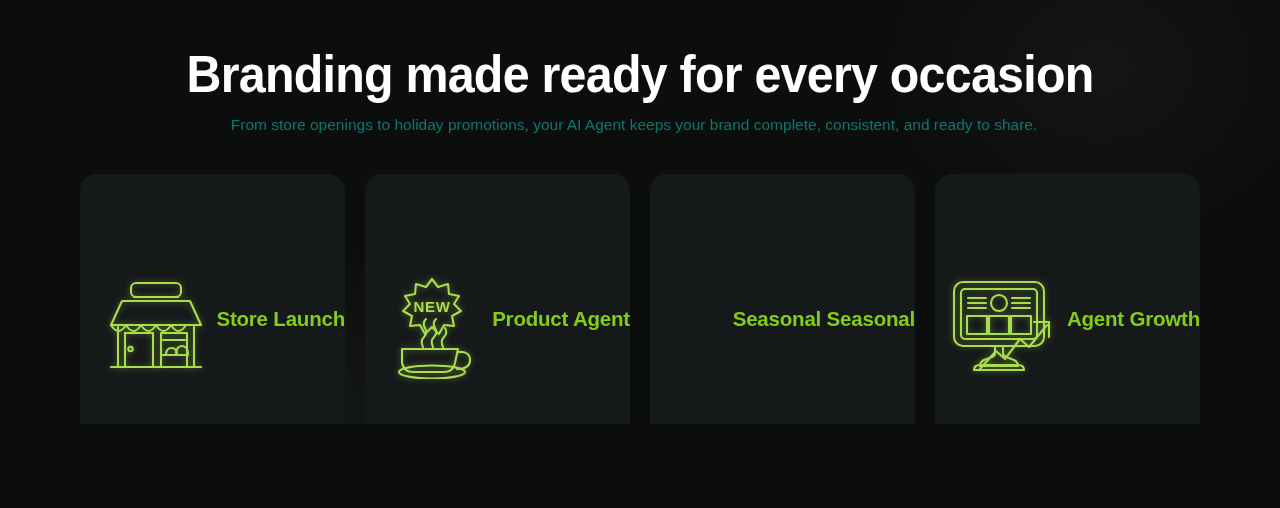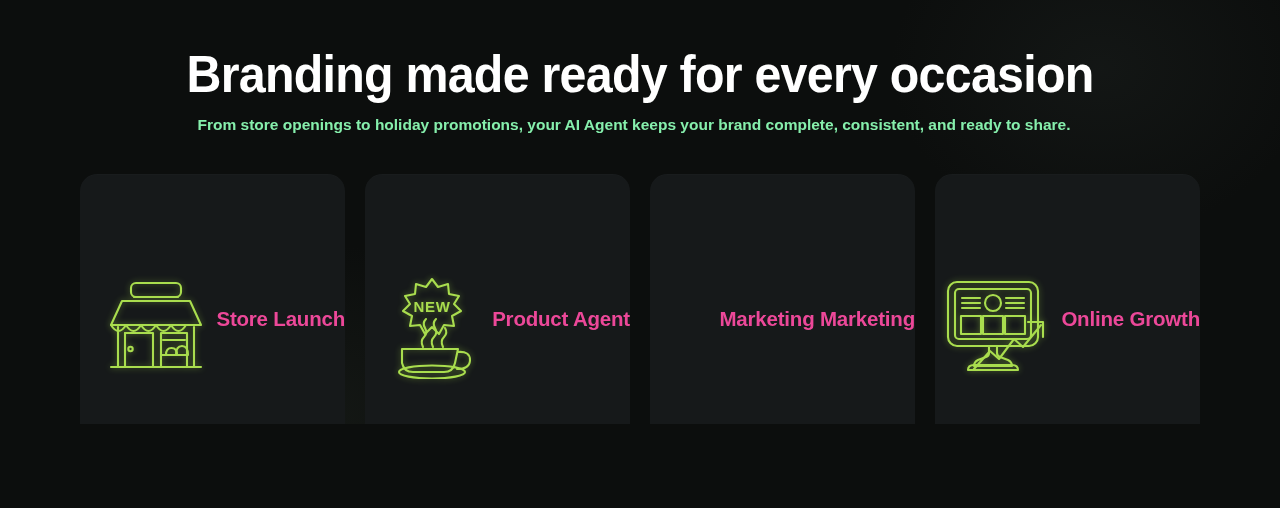--- a/index.html
+++ b/index.html
@@ -38,24 +38,24 @@
     color: #ffffff;
     font-size: 52px;
     line-height: 60px;
     font-weight: 700;
     letter-spacing: -0.8px;
     transform: scaleX(0.93);
   }
   .subtitle {
     margin: 10px 12px 0 0;
     text-align: center;
-    color: #86efac;
+    color: #0f766e;
     font-size: 15.5px;
     line-height: 22px;
-    font-weight: 700;
+    font-weight: 400;
   }
   .cards {
     display: flex;
     justify-content: center;
     gap: 20px;
     margin-top: 38px;
     padding: 0 72px;
     box-sizing: border-box;
   }
   .card {
@@ -75,21 +75,21 @@
     width: 120px;
     display: flex;
     align-items: center;
     justify-content: center;
   }
   .card-icon svg {
     filter: drop-shadow(0 0 3px rgba(166,221,72,0.45));
   }
   .card-label {
     margin-top: 22px;
-    color: #ec4899;
+    color: #84cc16;
     font-size: 20.5px;
     font-weight: 700;
     letter-spacing: -0.2px;
     text-align: center;
   }
 </style>
 </head>
 <body>
 
 <div class="page">
@@ -135,38 +135,38 @@
             <path d="M63 72 q-3 -6 1 -10 q4 -4 1 -9"></path>
             <path d="M22 74 L78 74 L75 88 q-2 9 -11 9 L33 97 q-9 0 -11 -9 Z"></path>
             <path d="M78 77 q12 -1 12 8 q0 9 -13 9"></path>
             <ellipse cx="52" cy="97" rx="33" ry="6.5"></ellipse>
           </svg>
         </div>
         <div class="card-label">Product Agent</div>
       </div>
 
       <div class="card">
-        <div class="card-label">Marketing Marketing</div>
+        <div class="card-label">Seasonal Seasonal</div>
       </div>
 
       <div class="card">
         <div class="card-icon">
           <svg width="114" height="100" viewBox="0 0 114 100" fill="none" stroke="#a9dd4e" stroke-width="2.1" stroke-linecap="round" stroke-linejoin="round">
             <rect x="4" y="5" width="90" height="64" rx="9"></rect>
             <rect x="11" y="12" width="76" height="50" rx="4"></rect>
             <path d="M18 21 L36 21 M18 26 L36 26 M18 31 L36 31"></path>
             <path d="M62 21 L80 21 M62 26 L80 26 M62 31 L80 31"></path>
             <circle cx="49" cy="26" r="8"></circle>
             <rect x="17" y="39" width="20" height="18"></rect>
             <rect x="39" y="39" width="20" height="18"></rect>
             <rect x="61" y="39" width="20" height="18"></rect>
             <path d="M45 69 L45 76 q0 3 -3 4 L34 83 q-4 2 -4 6 L68 89 q0 -4 -4 -6 L56 80 q-3 -1 -3 -4 L53 69"></path>
             <path d="M24 93 q0 -5 6 -5 L68 88 q6 0 6 5 Z"></path>
             <path d="M30 92 L46 74 L55 82 L70 62 L79 70 L97 48"></path>
             <path d="M84 45 L99 45 L99 60"></path>
           </svg>
         </div>
-        <div class="card-label">Online Growth</div>
+        <div class="card-label">Agent Growth</div>
       </div>
 
     </div>
   </div>
 </div>
 
 </body></html>

